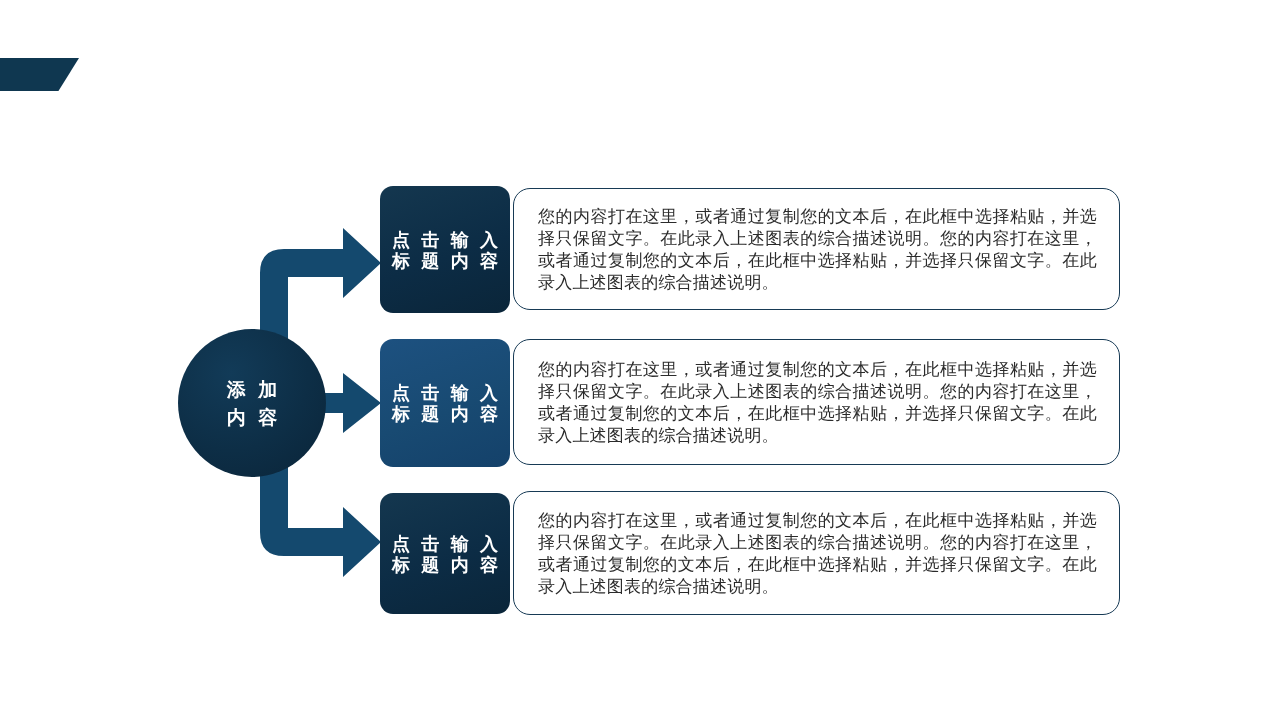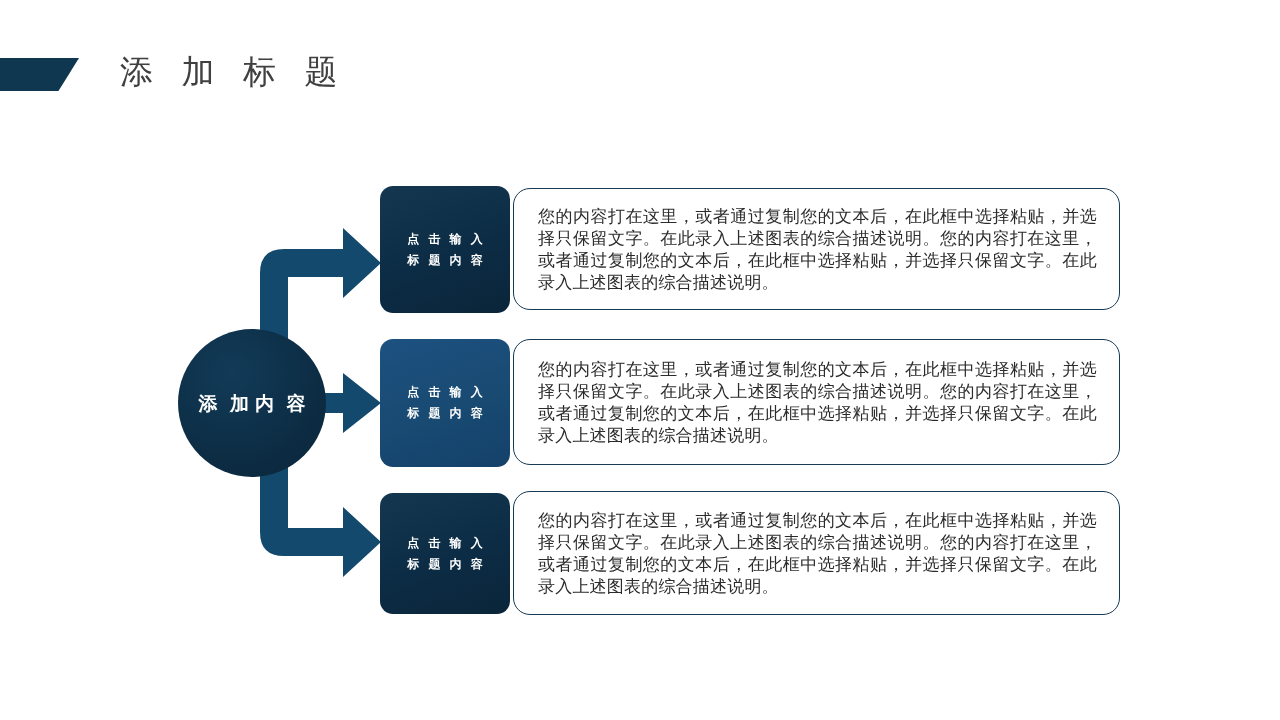--- a/index.html
+++ b/index.html
@@ -65,21 +65,21 @@
   
   #hub-circle {
     position: absolute;
     left: 178px;
     top: 329px;
     width: 148px;
     height: 148px;
     border-radius: 50%;
     background: radial-gradient(circle at 36% 30%, #123b58 0%, #0d2e46 55%, #0a2438 100%);
     display: flex;
-    flex-direction: row;
+    flex-direction: column;
     align-items: center;
     justify-content: center;
     z-index: 3;
   }
   .hub-line {
     color: #ffffff;
     font-size: 19px;
     line-height: 28px;
     letter-spacing: 3px;
     font-weight: bold;
@@ -104,21 +104,21 @@
   }
   .step-box.v-mid {
     background: linear-gradient(160deg, #1d5180 0%, #184a72 55%, #14416a 100%);
   }
   #step-box-0 { top: 186px; height: 127px; }
   #step-box-1 { top: 339px; height: 128px; }
   #step-box-2 { top: 493px; height: 121px; }
 
   .step-line {
     color: #ffffff;
-    font-size: 12px;
+    font-size: 18px;
     line-height: 21px;
     letter-spacing: 2.5px;
     font-weight: bold;
     text-indent: 2.5px;
     font-family: "DejaVu Sans", "Liberation Sans", sans-serif;
   }
 
   
   .desc-box {
     position: absolute;
@@ -145,21 +145,20 @@
     text-align-last: left;
     letter-spacing: 0.2px;
     font-family: "DejaVu Sans", "Liberation Sans", sans-serif;
   }
 </style>
 </head>
 <body>
 
 <div id="header">
   <div id="title-badge"></div>
-  <div id="page-title">添 加 标 题</div>
 </div>
 
 <div id="diagram">
 
   <svg id="connectors" viewBox="0 0 1280 720" width="1280" height="720" xmlns="http://www.w3.org/2000/svg">
 
     <path d="M 260,400
              L 260,273
              Q 260,249 284,249
              L 343,249

